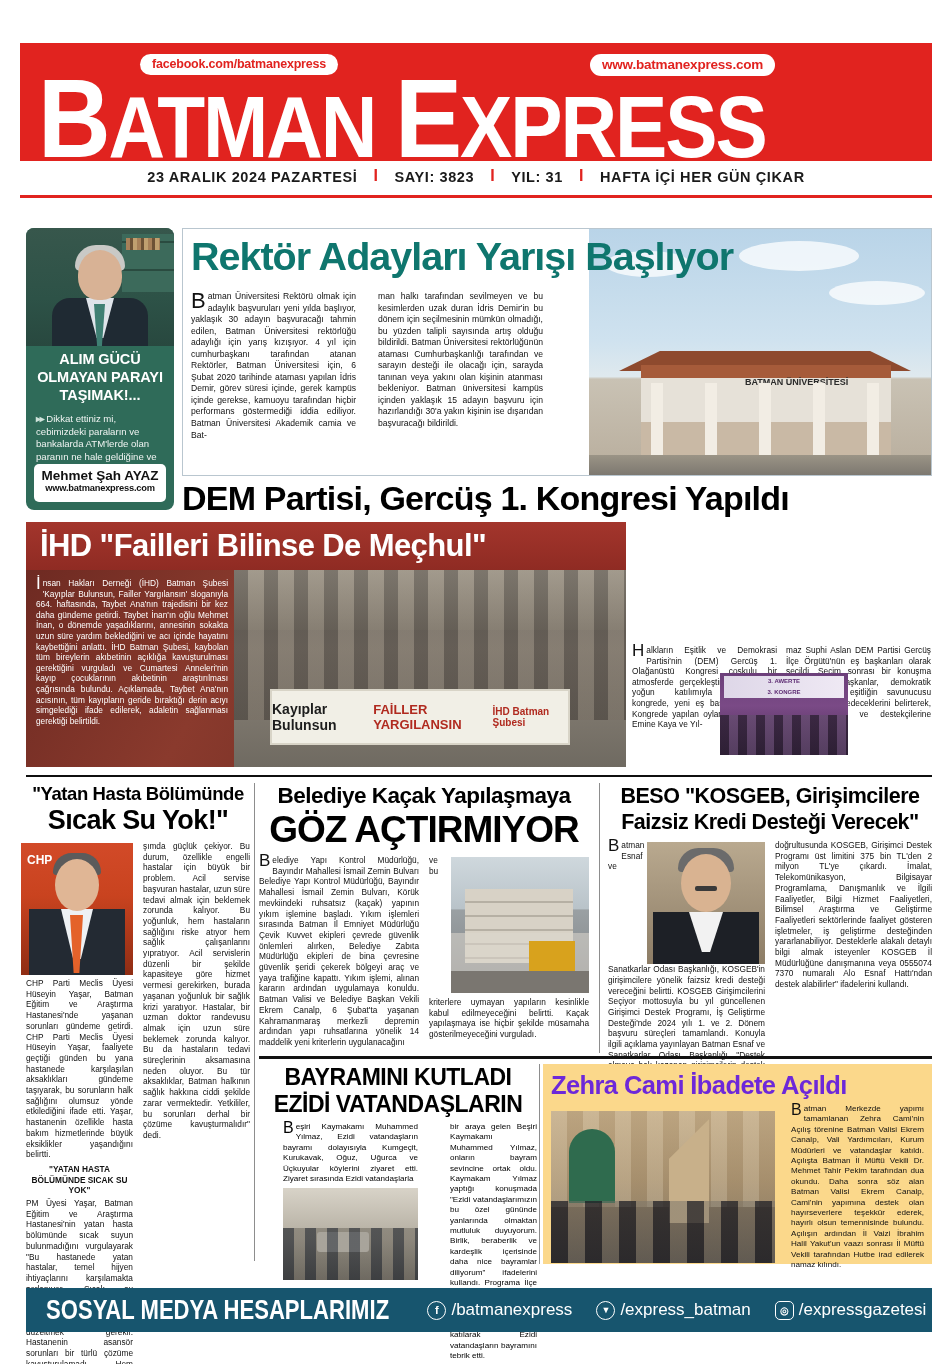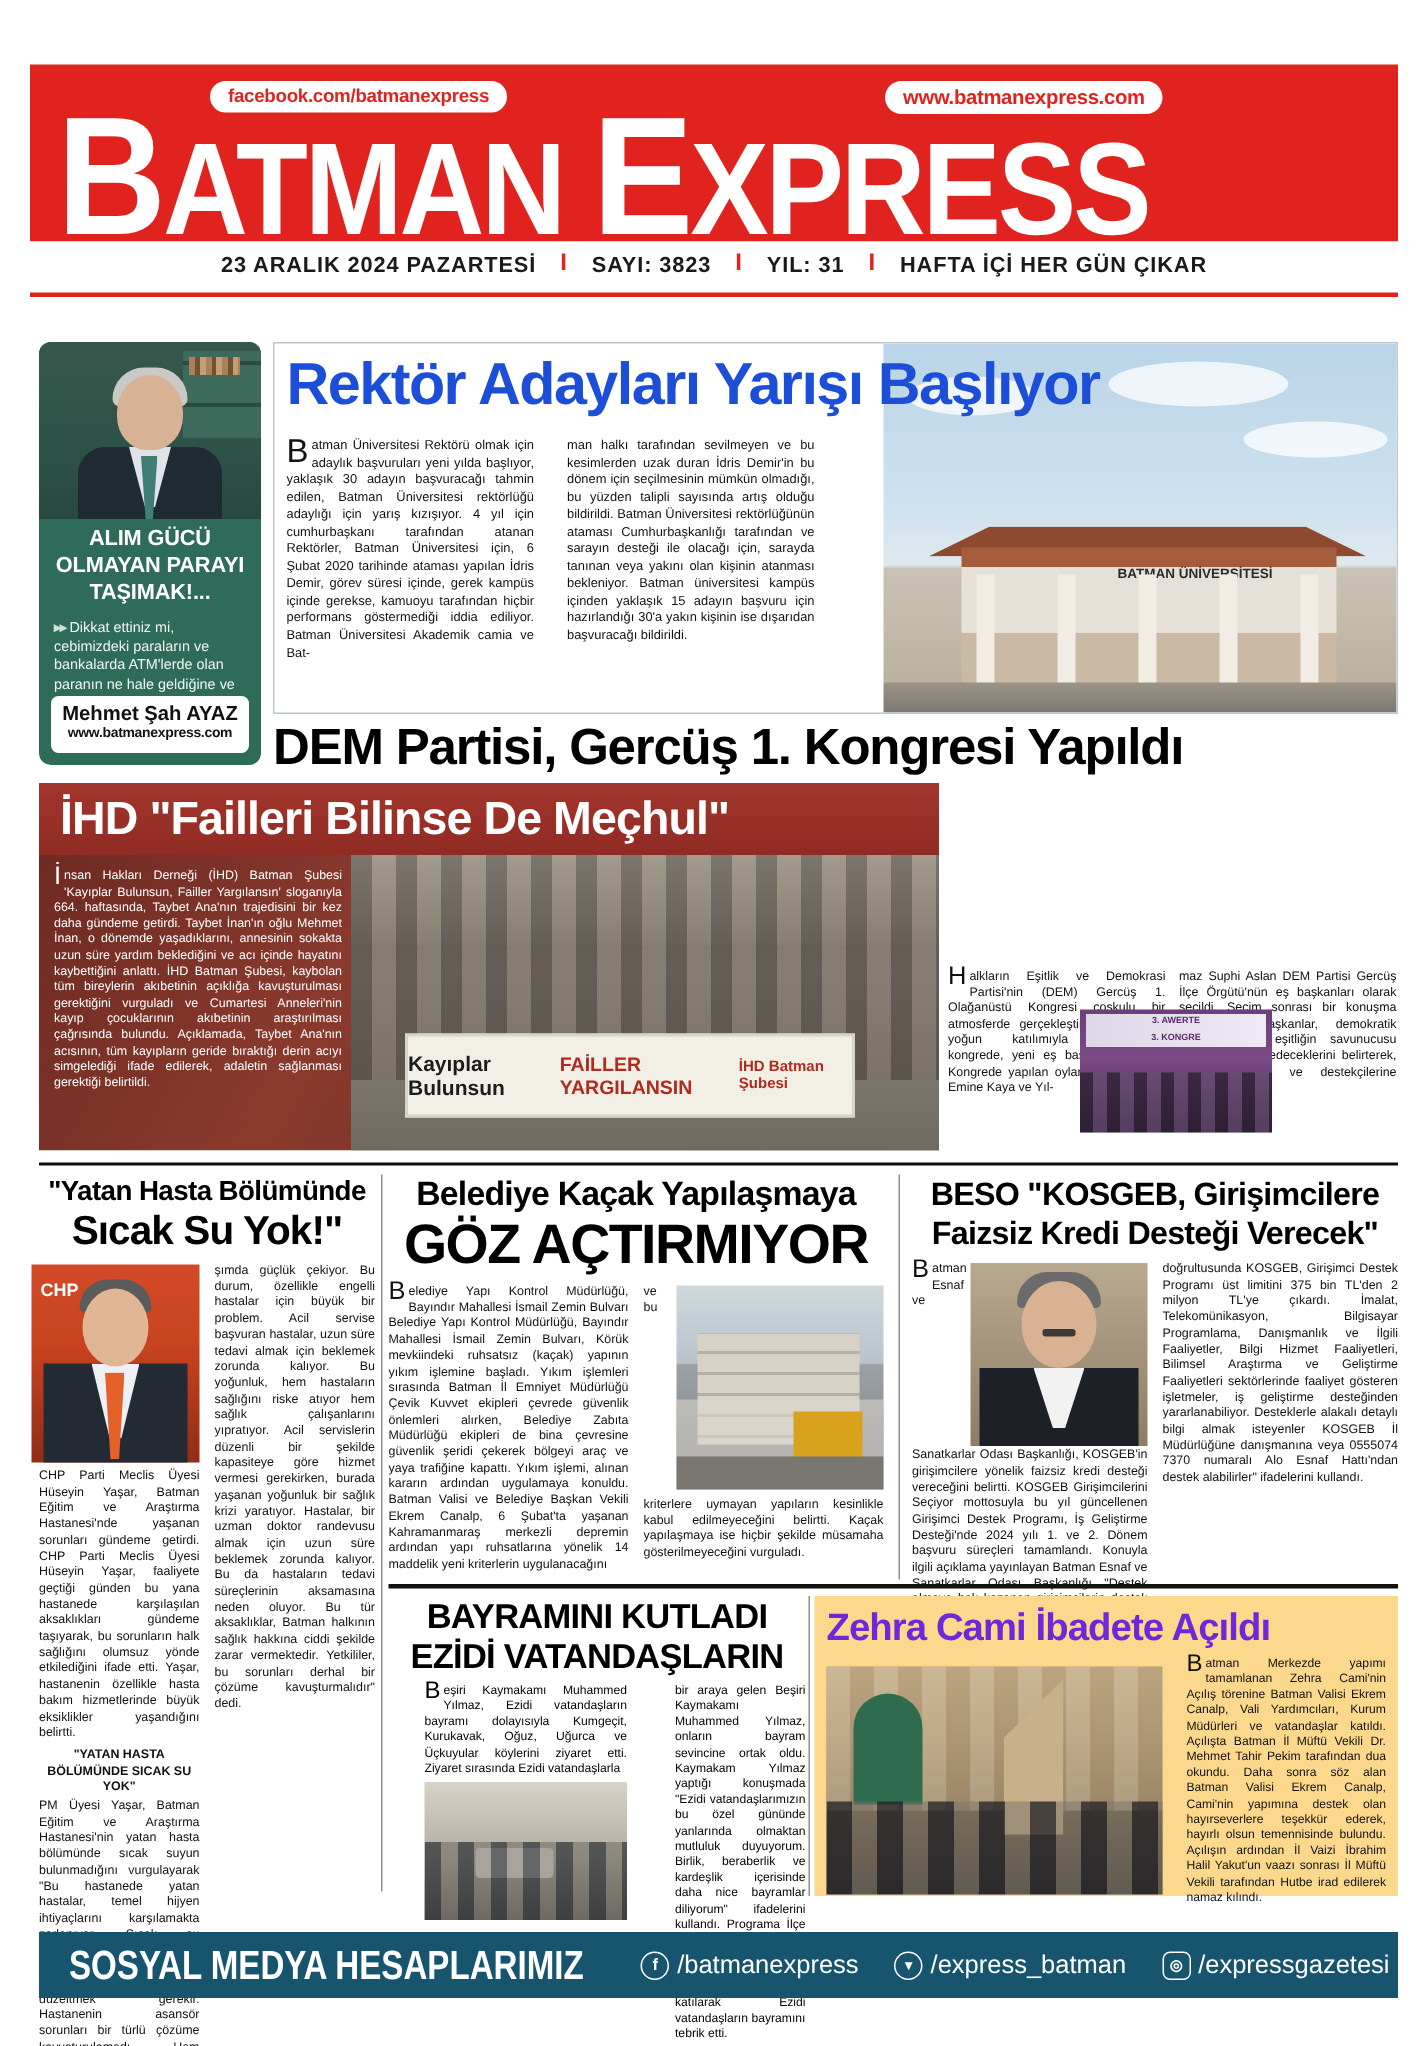--- a/index.html
+++ b/index.html
@@ -208,21 +208,21 @@
   .lp-ground {
     position:absolute; left:0; bottom:0; width:100%; height:20px;
     background: linear-gradient(180deg,#9b9486,#7d7870);
   }
   .lead-head {
     position: absolute; left: 8px; top: 4px; width: 736px;
     font-weight: bold;
     font-size: 39.5px;
     line-height: 46px;
     letter-spacing: -1px;
-    color: #1d4ed8;
+    color: #0f766e;
     white-space: nowrap;
   }
   .lead-body {
     position: absolute; left: 8px; top: 62px;
     width: 352px; height: 180px;
     display: flex; gap: 22px;
   }
   .lead-col { width: 171px; font-size: 8.6px; line-height: 11.55px; text-align: justify; color: #111; }
   .dropcap::first-letter {
     float: left; font-size: 22px; line-height: 18px; font-weight: normal;

